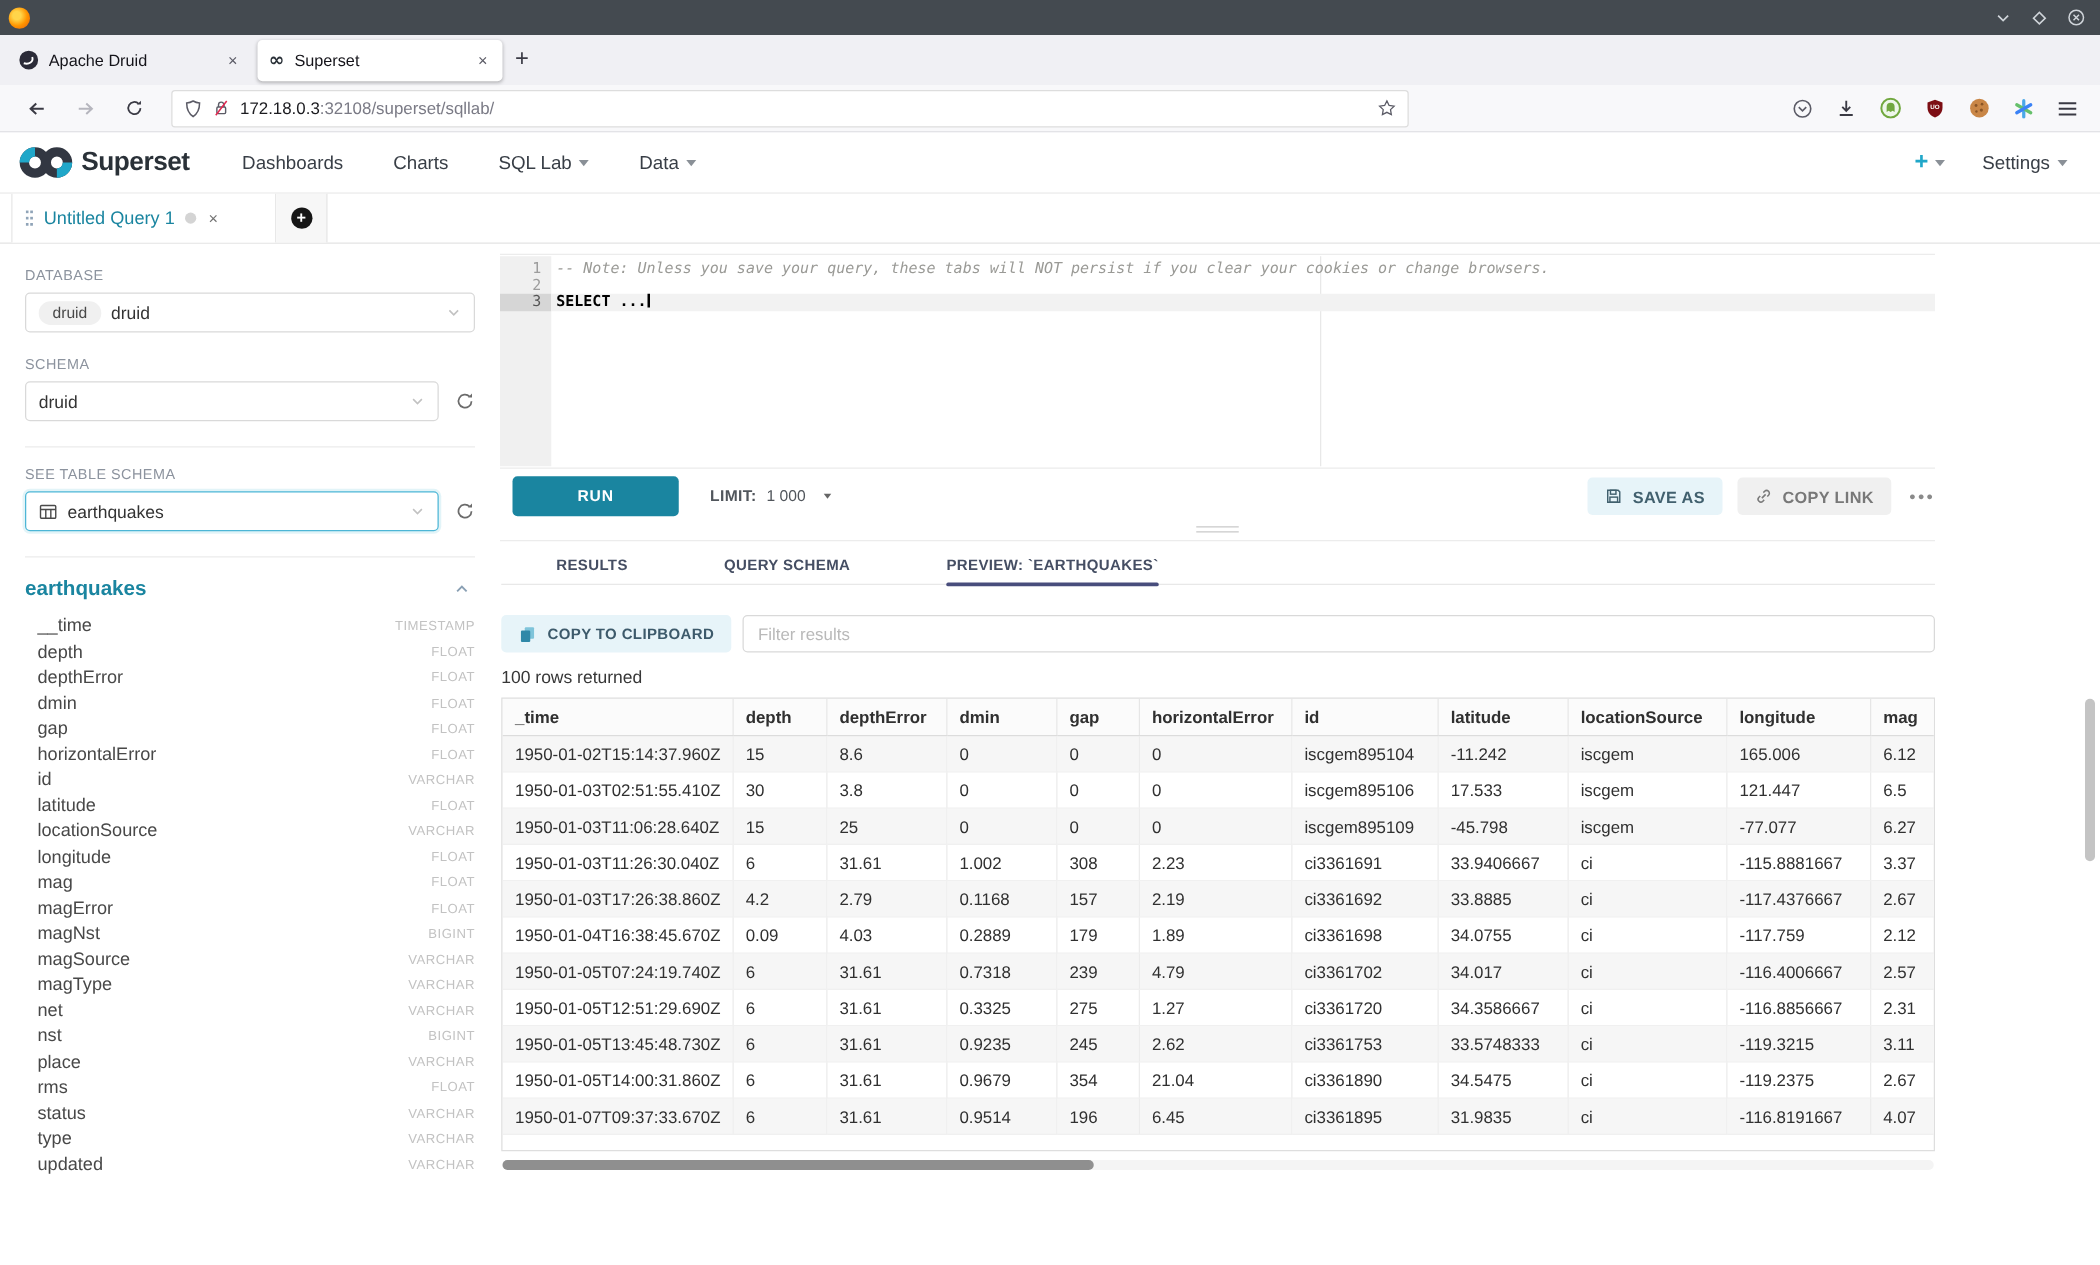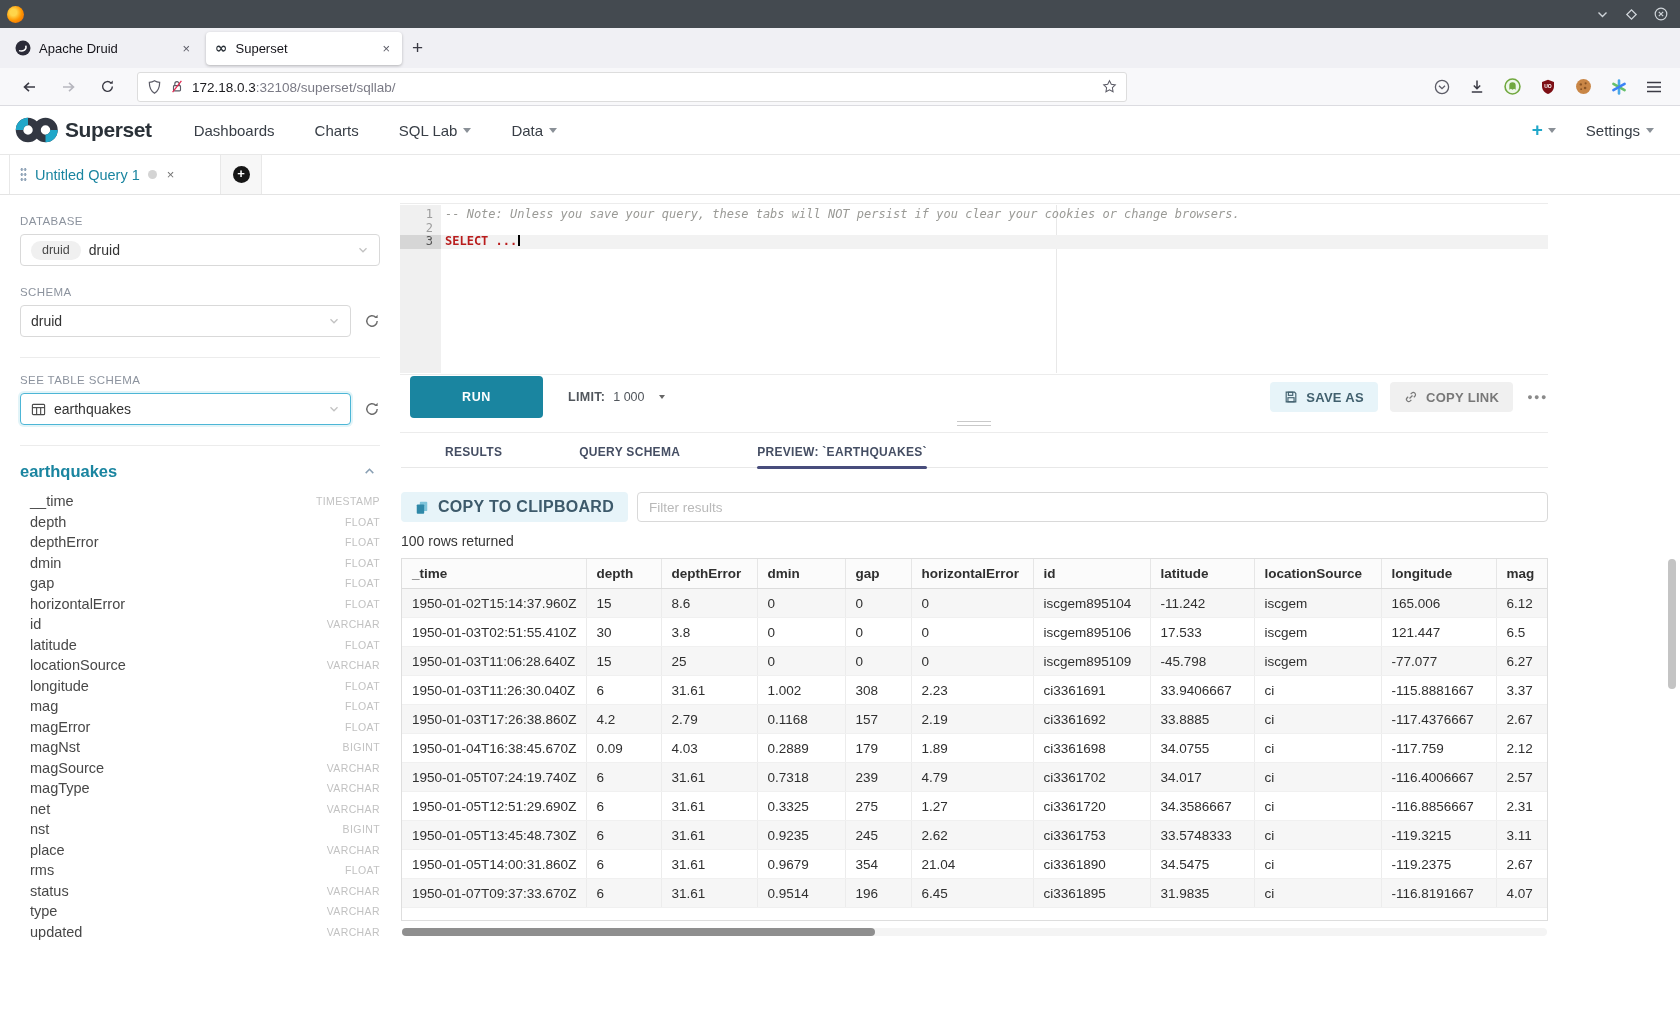--- a/index.html
+++ b/index.html
@@ -80,26 +80,26 @@
   .editor { position:absolute; left:0; right:132px; top:6px; height:172px; background:#fff;
     border-top:1px solid #ececec; border-bottom:1px solid #ececec;
     font-family:"DejaVu Sans Mono", monospace; font-size:12px; overflow:hidden; }
   .gutter { position:absolute; left:0; top:1px; bottom:1px; width:41px; background:#f0f0f0;
     color:#9d9d9d; text-align:right; padding:3px 8px 0 0; line-height:13.5px; }
   .gutter .ln.active { background:#d6d6d6; color:#555; margin-right:-8px; padding-right:8px; }
   .codearea { position:absolute; left:41px; right:0; top:1px; bottom:1px; padding-top:3px; line-height:13.5px; }
   .print-margin { position:absolute; left:615px; top:0; bottom:0; width:1px; background:#e8e8e8; }
   .line { white-space:pre; padding-left:4px; height:13.5px; position:relative; }
   .line.comment { color:#9a9a96; font-style:italic; }
-  .line.sql { font-weight:bold; color:#b91c1c; }
+  .line.sql { font-weight:bold; color:#000000; }
   .line.active-line { background:#f2f2f2; }
   .cursor { display:inline-block; width:2px; height:11px; background:#000; vertical-align:-1px; margin-left:1px; }
 
   .run-row { position:absolute; left:10px; right:132px; top:185px; height:30px; display:flex; align-items:center; }
-  .run-btn { width:133px; height:42px; background:#1a85a0; color:#fff; border-radius:4px; font-weight:700;
+  .run-btn { width:133px; height:32px; background:#1a85a0; color:#fff; border-radius:4px; font-weight:700;
     font-size:12.5px; letter-spacing:.6px; display:flex; align-items:center; justify-content:center; }
   .limit-wrap { margin-left:25px; display:flex; align-items:center; gap:8px; font-size:12.5px; color:#51565c; }
   .limit-label { font-weight:700; letter-spacing:.3px; }
   .limit-caret { width:0; height:0; border-left:3.5px solid transparent; border-right:3.5px solid transparent;
     border-top:4.5px solid #666; margin-left:6px; }
   .right-btns { margin-left:auto; display:flex; align-items:center; gap:12px; }
   .btn-light { height:30px; padding:4px 14px; border-radius:4px; font-size:13px; font-weight:700;
     display:flex; align-items:center; gap:8px; letter-spacing:.3px;text-align:right; }
   .saveas { background:#e7f4f9; color:#41606e; }
   .copylink { background:#f0f0f0; color:#787878; }
@@ -109,21 +109,21 @@
   .split-handle div { height:1px; background:#c9c9c9; margin-bottom:3px; }
   .split-line { position:absolute; top:235px; left:0; right:132px; border-top:1px solid #ececec; }
 
   .result-tabs { position:absolute; top:240px; left:1px; right:132px; height:31px; border-bottom:1px solid #e8e8e8;
     display:flex; gap:33px; font-size:12px; font-weight:700; color:#454e63; letter-spacing:.3px; }
   .rtab { display:flex; align-items:center; position:relative; white-space:nowrap;margin-left:44px; }
   .rtab.active::after { content:""; position:absolute; left:0; right:0; bottom:-2px; height:3px; background:#484d7c; border-radius:2px; }
 
   .results-toolbar { position:absolute; top:295px; left:1px; right:132px; height:30px; display:flex; gap:9px; }
   .copy-btn { height:30px; padding:0 14px; background:#e7f4f9; border-radius:4px; display:flex; align-items:center;
-    gap:9px; font-size:16px; font-weight:700; color:#3d5a6b; letter-spacing:.3px; white-space:nowrap; }
+    gap:9px; font-size:12px; font-weight:700; color:#3d5a6b; letter-spacing:.3px; white-space:nowrap; }
   .filter-input { flex:1; height:30px; border:1px solid #d9d9d9; border-radius:4px; padding:0 11px;
     font-size:13.5px; color:#333; font-family:"Liberation Sans", sans-serif; outline:none; }
   .filter-input::placeholder { color:#b9b9b9; }
 
   .rows-returned { position:absolute; top:336px; left:1px; font-size:14px; color:#373737; }
 
   .table-wrap { position:absolute; top:361px; left:1px; width:1147px; height:363px; overflow:hidden;
     border:1px solid #dedede; }
   table.results { border-collapse:collapse; table-layout:fixed; width:1232px; font-size:13.5px; color:#303030; }
   table.results th { background:#fbfbfb; font-weight:700; text-align:left; padding:7px 10px;

